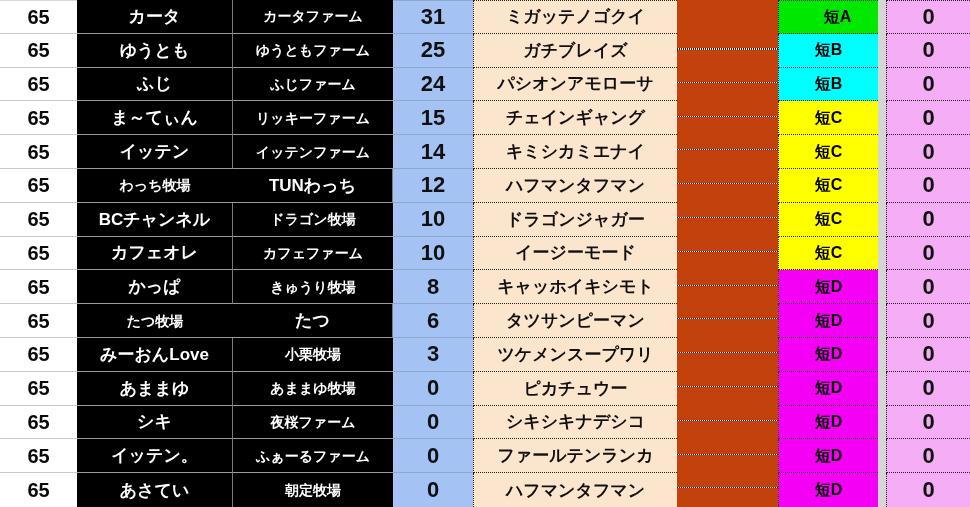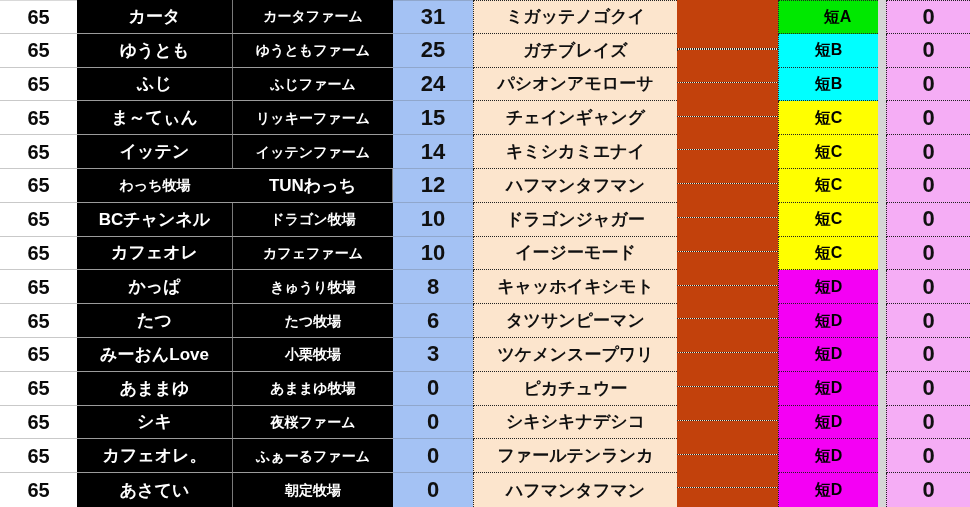--- a/index.html
+++ b/index.html
@@ -110,22 +110,22 @@
     <div class="cell c-rank">65</div>
     <div class="cell c-player">かっぱ</div>
     <div class="cell c-farm">きゅうり牧場</div>
     <div class="cell c-points">8</div>
     <div class="cell c-horse">キャッホイキシモト</div>
     <div class="cell c-sex">牡4</div>
     <div class="cell c-class" style="background: rgb(244, 0, 244);">短D</div>
     <div class="cell c-spacer"></div>
     <div class="cell c-zeros">0</div>
     <div class="cell c-rank">65</div>
+    <div class="cell c-farm">たつ牧場</div>
     <div class="cell c-player">たつ</div>
-    <div class="cell c-farm">たつ牧場</div>
     <div class="cell c-points">6</div>
     <div class="cell c-horse">タツサンピーマン</div>
     <div class="cell c-sex">牡5</div>
     <div class="cell c-class" style="background: rgb(244, 0, 244);">短D</div>
     <div class="cell c-spacer"></div>
     <div class="cell c-zeros">0</div>
     <div class="cell c-rank">65</div>
     <div class="cell c-player">みーおんLove</div>
     <div class="cell c-farm">小栗牧場</div>
     <div class="cell c-points">3</div>
@@ -146,21 +146,21 @@
     <div class="cell c-rank">65</div>
     <div class="cell c-player">シキ</div>
     <div class="cell c-farm">夜桜ファーム</div>
     <div class="cell c-points">0</div>
     <div class="cell c-horse">シキシキナデシコ</div>
     <div class="cell c-sex">牝4</div>
     <div class="cell c-class" style="background: rgb(244, 0, 244);">短D</div>
     <div class="cell c-spacer"></div>
     <div class="cell c-zeros">0</div>
     <div class="cell c-rank">65</div>
-    <div class="cell c-player">カフェオレ。</div>
+    <div class="cell c-player">イッテン。</div>
     <div class="cell c-farm">ふぁーるファーム</div>
     <div class="cell c-points">0</div>
     <div class="cell c-horse">ファールテンランカ</div>
     <div class="cell c-sex">牝4</div>
     <div class="cell c-class" style="background: rgb(244, 0, 244);">短D</div>
     <div class="cell c-spacer"></div>
     <div class="cell c-zeros">0</div>
     <div class="cell c-rank r-last">65</div>
     <div class="cell c-player r-last">あさてい</div>
     <div class="cell c-farm r-last">朝定牧場</div>

